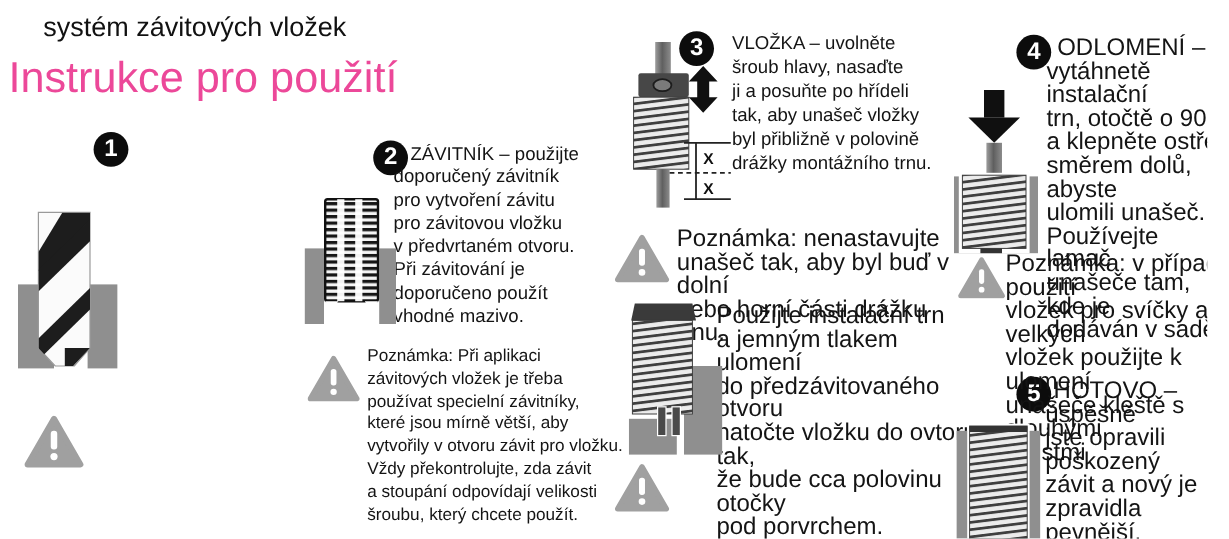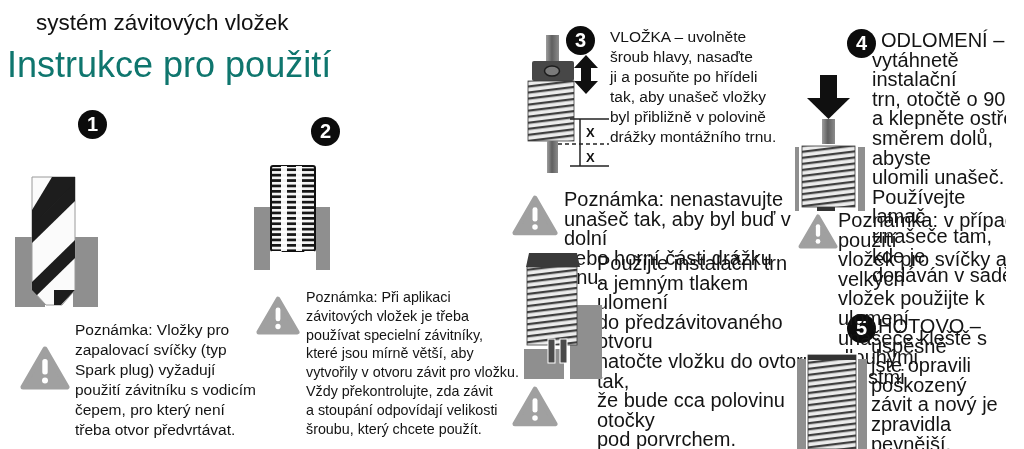--- a/index.html
+++ b/index.html
@@ -1,19 +1,19 @@
 <!DOCTYPE html>
 <html><head>
 <meta charset="utf-8">
 <style>
   html,body{margin:0;padding:0;background:#fff;}
   .page{position:relative;width:958px;height:449px;background:#ffffff;overflow:hidden;
         font-family:"Liberation Sans",sans-serif;color:#141414;padding-left:48px;}
   .subtitle{position:absolute;left:36px;top:10px;font-size:22.5px;color:#111;}
-  .title{position:absolute;left:7px;top:44px;font-size:36px;color:#0f766e;}
+  .title{position:absolute;left:7px;top:44px;font-size:36px;color:#ec4899;}
   .badge{position:absolute;width:29px;height:29px;border-radius:50%;background:#0c0c0c;color:#fff;
          font-weight:bold;font-size:20px;display:flex;align-items:center;justify-content:center;}
   p.txt{position:absolute;margin:0;white-space:pre-line;}
   .f15{font-size:15.5px;line-height:19.3px;}
   .f15b{font-size:15.5px;line-height:20px;}
   .f14{font-size:20px;line-height:19.6px;}
   .f14b{font-size:14.3px;line-height:18.8px;}
   b{font-weight:normal;}
   svg.warn, svg.illus{position:absolute;}
   .dimtxt{font-family:"Liberation Sans",sans-serif;font-weight:bold;font-size:13px;fill:#111;}
@@ -43,20 +43,28 @@
 
   <div class="subtitle">systém závitových vložek</div>
   <div class="title">Instrukce pro použití</div>
 
   <div class="badge" style="left:78px;top:110px">1</div>
   <div class="badge" style="left:311px;top:117px">2</div>
   <div class="badge" style="left:566px;top:26px">3</div>
   <div class="badge" style="left:847px;top:29px">4</div>
   <div class="badge" style="left:847px;top:314px">5</div>
 
+  <p class="txt f15" style="left:328px;top:119px;width:192px;text-indent:14px"><b>ZÁVITNÍK –</b> <span>použijte
+doporučený závitník
+pro vytvoření závitu
+pro závitovou vložku
+v předvrtaném otvoru.
+Při závitování je
+doporučeno použít
+vhodné mazivo.</span></p>
   <p class="txt f15b" style="left:610px;top:27px;width:198px"><b>VLOŽKA –</b> <span>uvolněte
 šroub hlavy, nasaďte
 ji a posuňte po hřídeli
 tak, aby unašeč vložky
 byl přibližně v polovině
 drážky montážního trnu.</span></p>
   <p class="txt f14" style="left:872px;top:31px;width:152px;text-indent:9px"><b>ODLOMENÍ –</b> <span>
 vytáhnetě instalační
 trn, otočtě o 90°
 a klepněte ostře
@@ -64,26 +72,20 @@
 ulomili unašeč.
 Používejte lamač
 unašeče tam, kde je
 dodáván v sadě.</span></p>
   <p class="txt f14" style="left:871px;top:317px;width:155px;text-indent:7px"><b>HOTOVO –</b> <span>úspěšně
 jste opravili poškozený
 závit a nový je
 zpravidla pevnější,
 než ten původní</span></p>
 
-  <p class="txt f15b" style="left:75px;top:320px;width:205px"><b>Poznámka:</b> <span>Vložky pro
-zapalovací svíčky (typ
-Spark plug) vyžadují
-použití závitníku s vodicím
-čepem, pro který není
-třeba otvor předvrtávat.</span></p>
   <p class="txt f14" style="left:564px;top:190px;width:228px"><b>Poznámka:</b> <span>nenastavujte
 unašeč tak, aby byl buď v dolní
 nebo horní části drážku trnu.</span></p>
   <p class="txt f14b" style="left:306px;top:288px;width:240px"><b>Poznámka:</b> <span>Při aplikaci
 závitových vložek je třeba
 používat specielní závitníky,
 které jsou mírně větší, aby
 vytvořily v otvoru závit pro vložku.
 Vždy překontrolujte, zda závit
 a stoupání odpovídají velikosti

